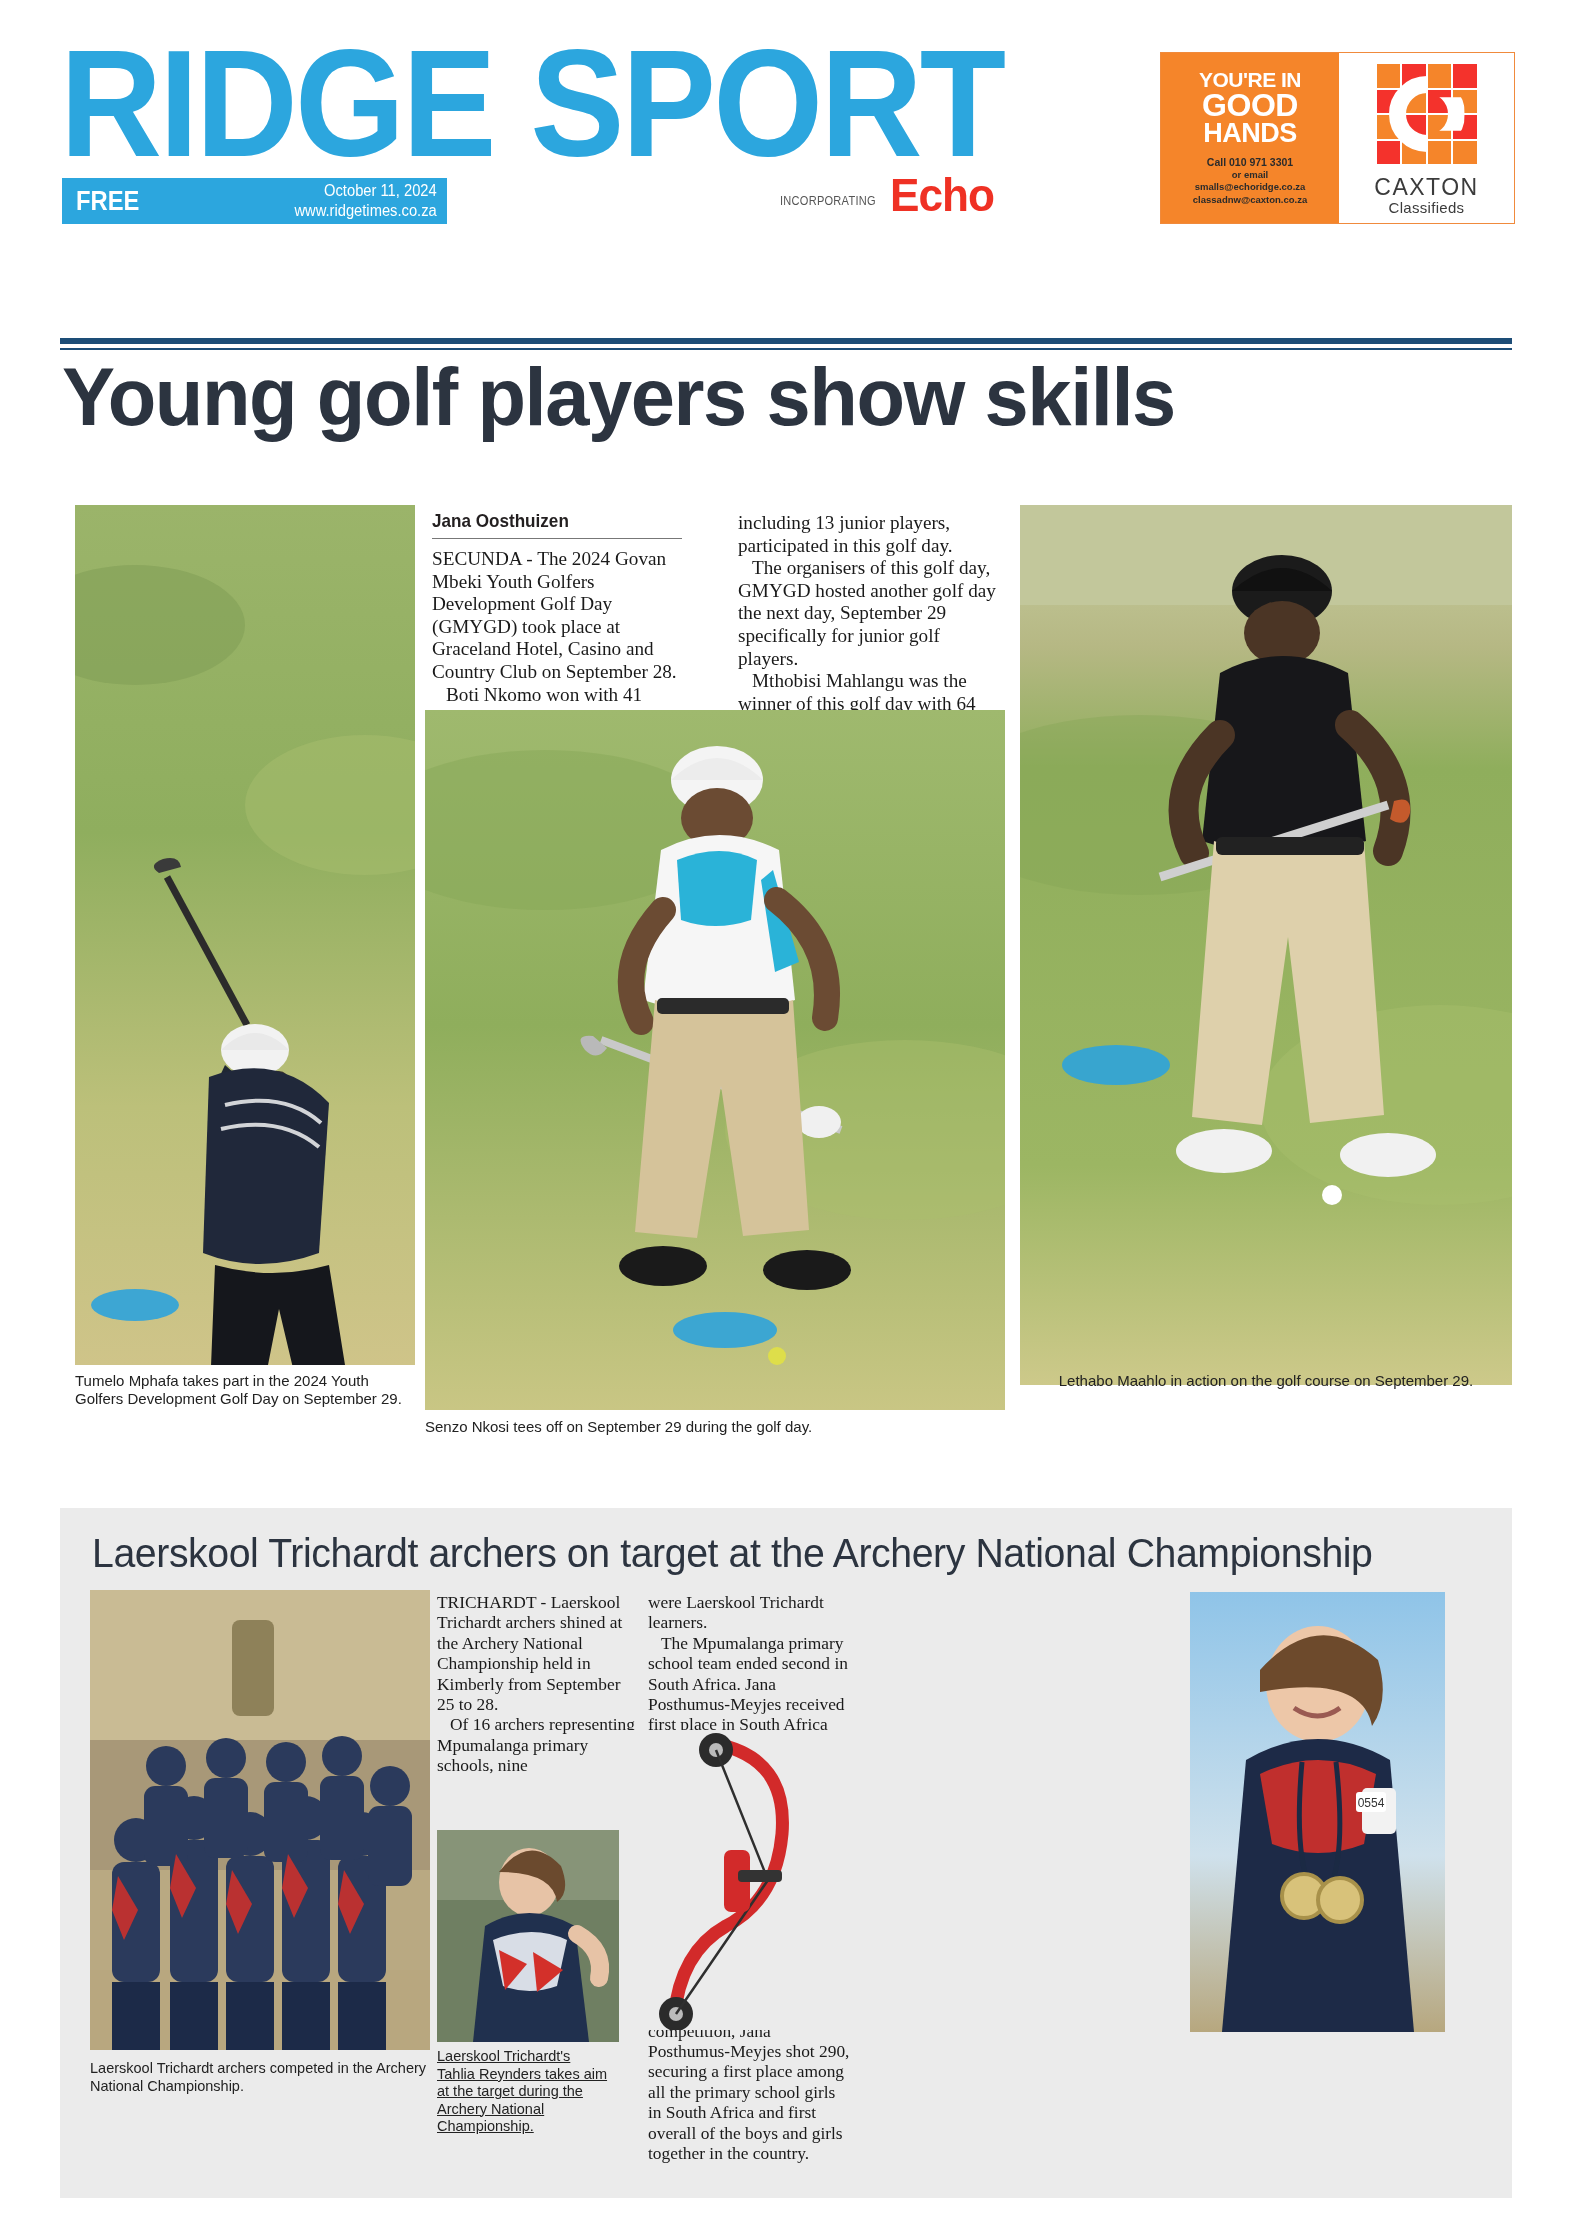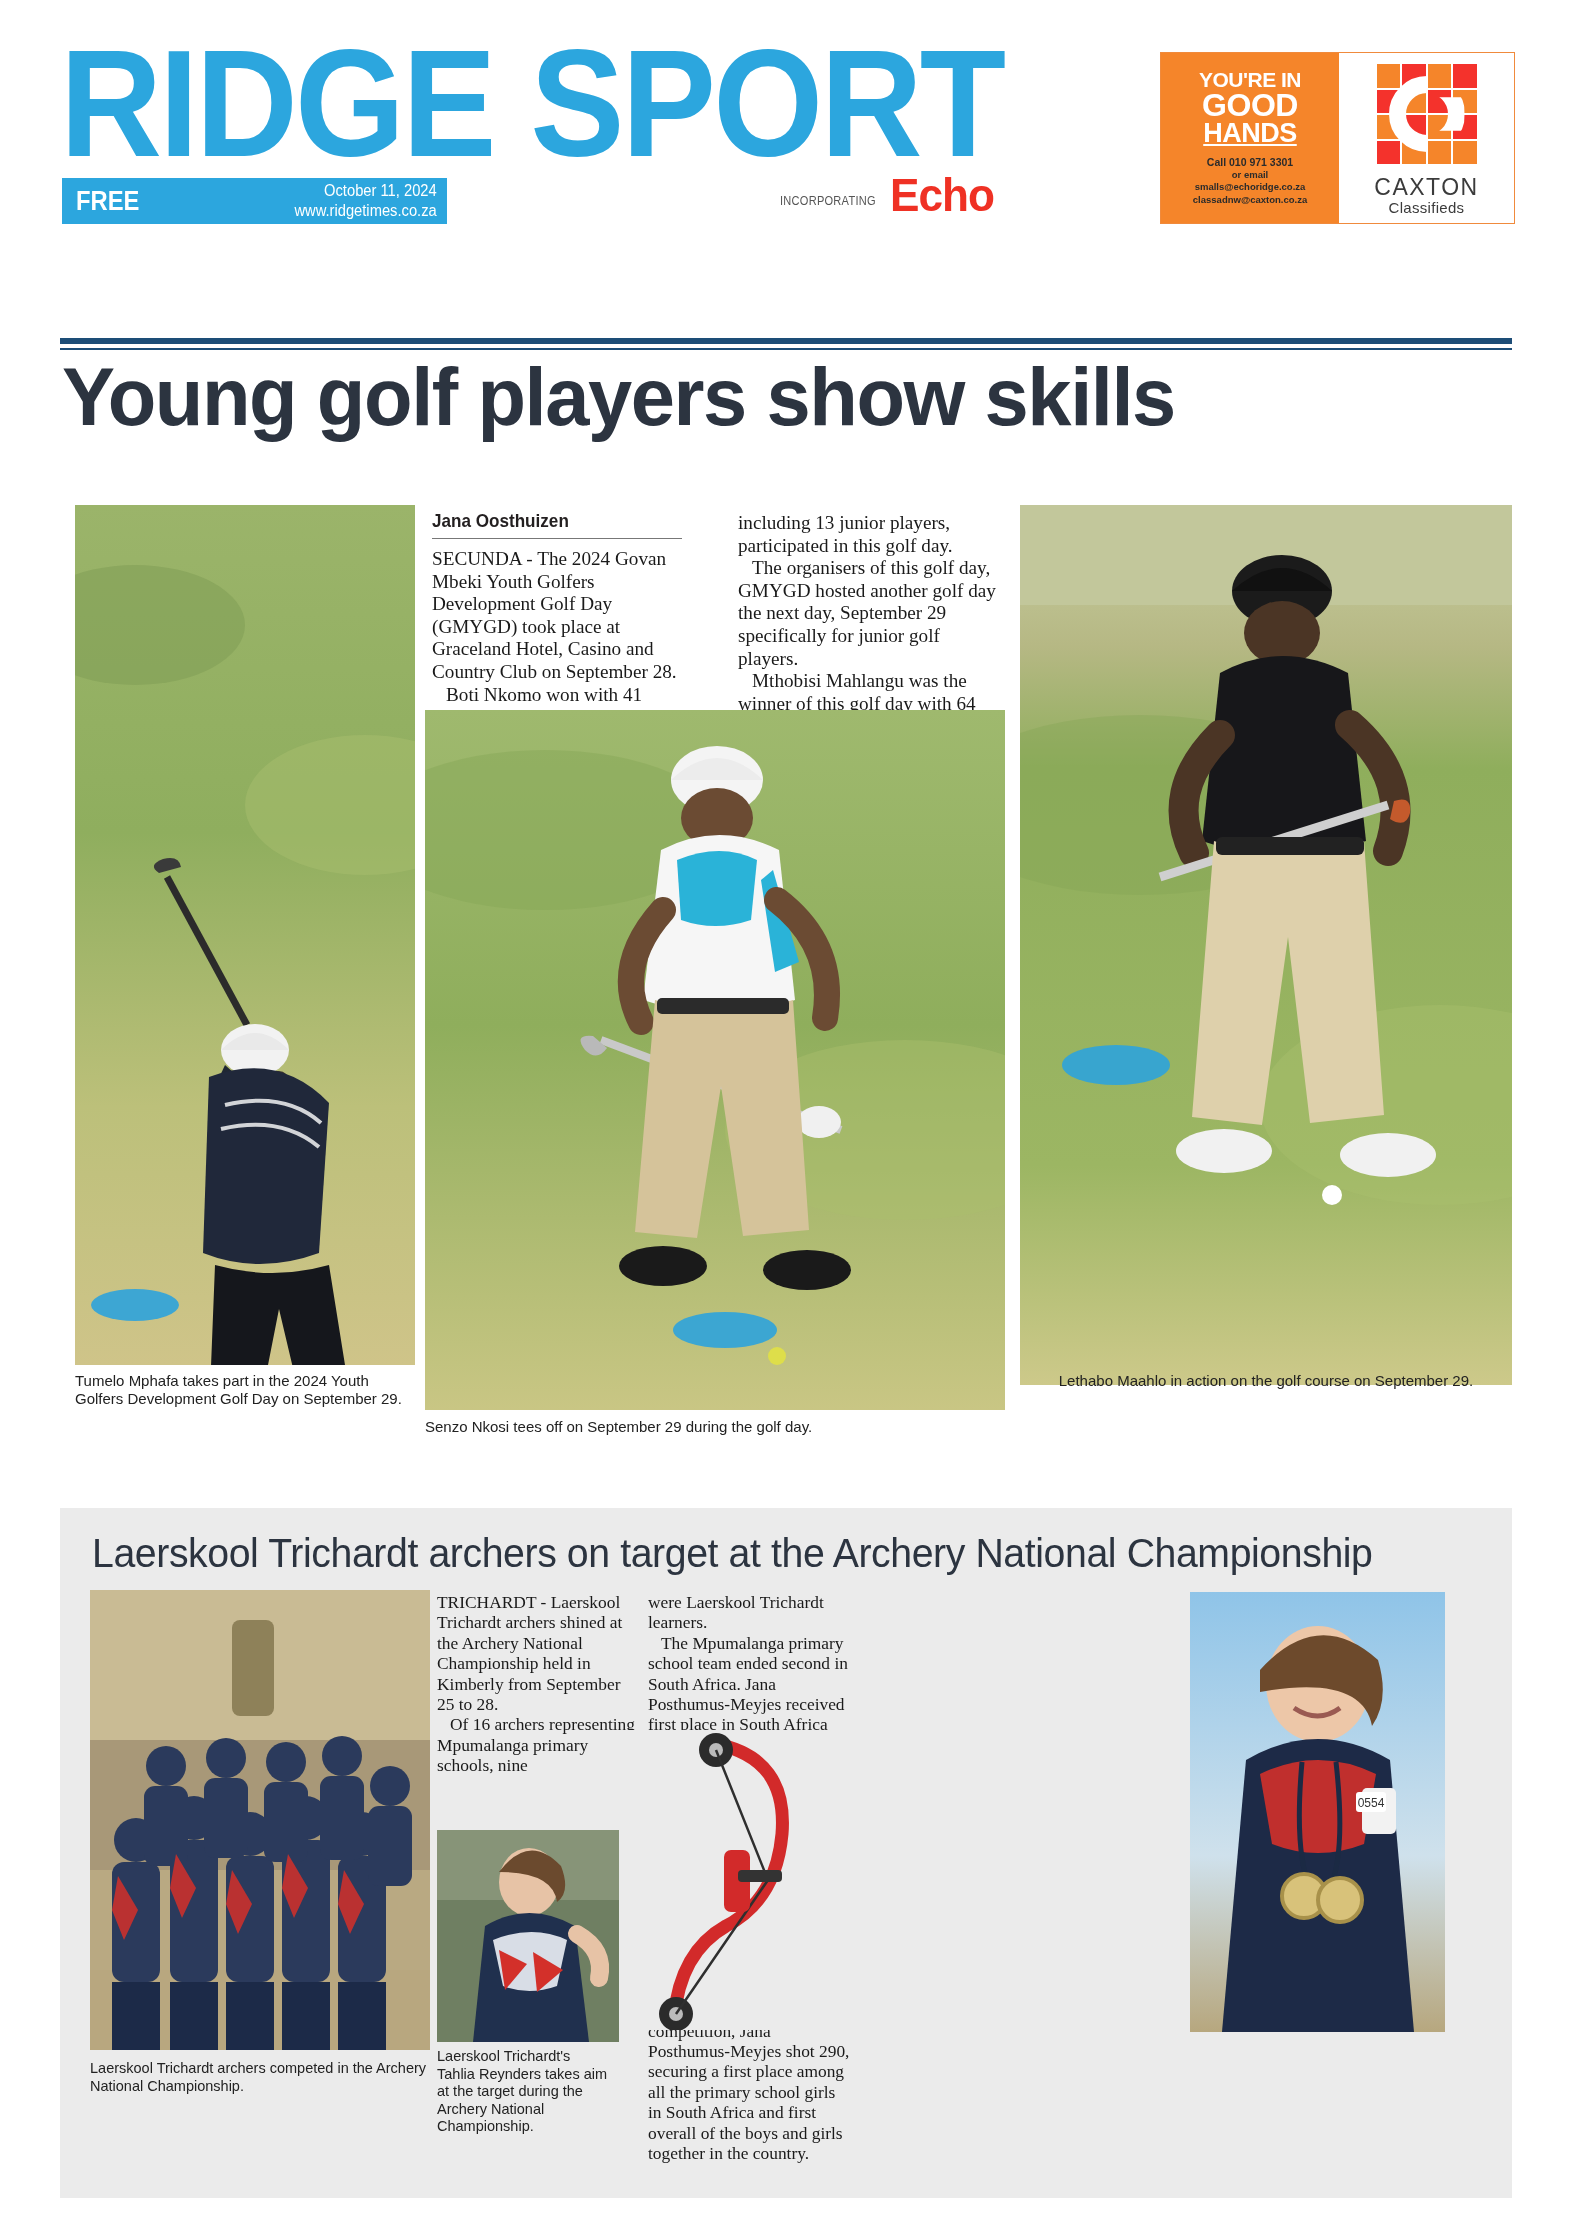--- a/index.html
+++ b/index.html
@@ -65,21 +65,21 @@
     width:178px; height:100%; background:#f5852a;
     display:flex; flex-direction:column; align-items:center;
     padding-top:16px;
   }
   .cx-l1, .cx-l2, .cx-l3 {
     color:#fff; font-weight:bold; text-align:center;
     font-family:"Liberation Sans", sans-serif; letter-spacing:-0.5px;
   }
   .cx-l1 { font-size:21px; line-height:22px; }
   .cx-l2 { font-size:32px; line-height:28px; }
-  .cx-l3 { font-size:27px; line-height:28px;text-decoration:underline; }
+  .cx-l3 { font-size:27px; line-height:28px; }
   .cx-contact {
     margin-top:9px; text-align:center; color:#2b2b2b;
     font-size:10.5px; line-height:12.5px; font-weight:bold;
     font-family:"Liberation Sans", sans-serif;
   }
   .cx-contact .thin { font-weight:bold; font-size:9.5px; }
   .caxton-right {
     flex:1; display:flex; flex-direction:column;
     align-items:center; justify-content:center; padding-top:4px;gap:8px;
   }
@@ -458,21 +458,21 @@
       <rect y="0" width="182" height="70" fill="#879478"></rect>
       <ellipse cx="92" cy="52" rx="30" ry="34" fill="#e7c3a6"></ellipse>
       <path d="M62 42 q30 -40 62 -6 q10 26 -4 36 q-4 -30 -58 -30z" fill="#6b4a2e"></path>
       <path d="M48 96 q44 -26 90 0 l14 116 H36 z" fill="#20304e"></path>
       <path d="M56 110 q40 -16 74 0 l-10 46 q-28 10 -54 0z" fill="#d8dde6"></path>
       <path d="M62 120 l28 14 -22 26 z" fill="#d3302a"></path>
       <path d="M96 122 l30 18 -26 22 z" fill="#d3302a"></path>
       <path d="M140 104 q28 16 22 44" stroke="#e7c3a6" stroke-width="18" fill="none" stroke-linecap="round"></path>
     </svg>
   </div>
-  <div class="cap2" style="left:437px; top:2048px; width:172px;">Laerskool Trichardt's Tahlia Reynders takes aim at the target during the Archery National Championship.</div>
+  <div class="cap2" style="left:437px; top:2048px; width:172px;text-decoration:underline;">Laerskool Trichardt's Tahlia Reynders takes aim at the target during the Archery National Championship.</div>
 
   <div class="photo" style="left:1190px; top:1592px; width:255px; height:440px;">
     <svg width="255" height="440" viewBox="0 0 255 440" preserveAspectRatio="none">
       <defs>
         <linearGradient id="sky" x1="0" y1="0" x2="0" y2="1">
           <stop offset="0%" stop-color="#8fc4e8"></stop>
             <stop offset="60%" stop-color="#cfe1ec"></stop>
           <stop offset="100%" stop-color="#b7a77e"></stop>
         </linearGradient>
       </defs>

